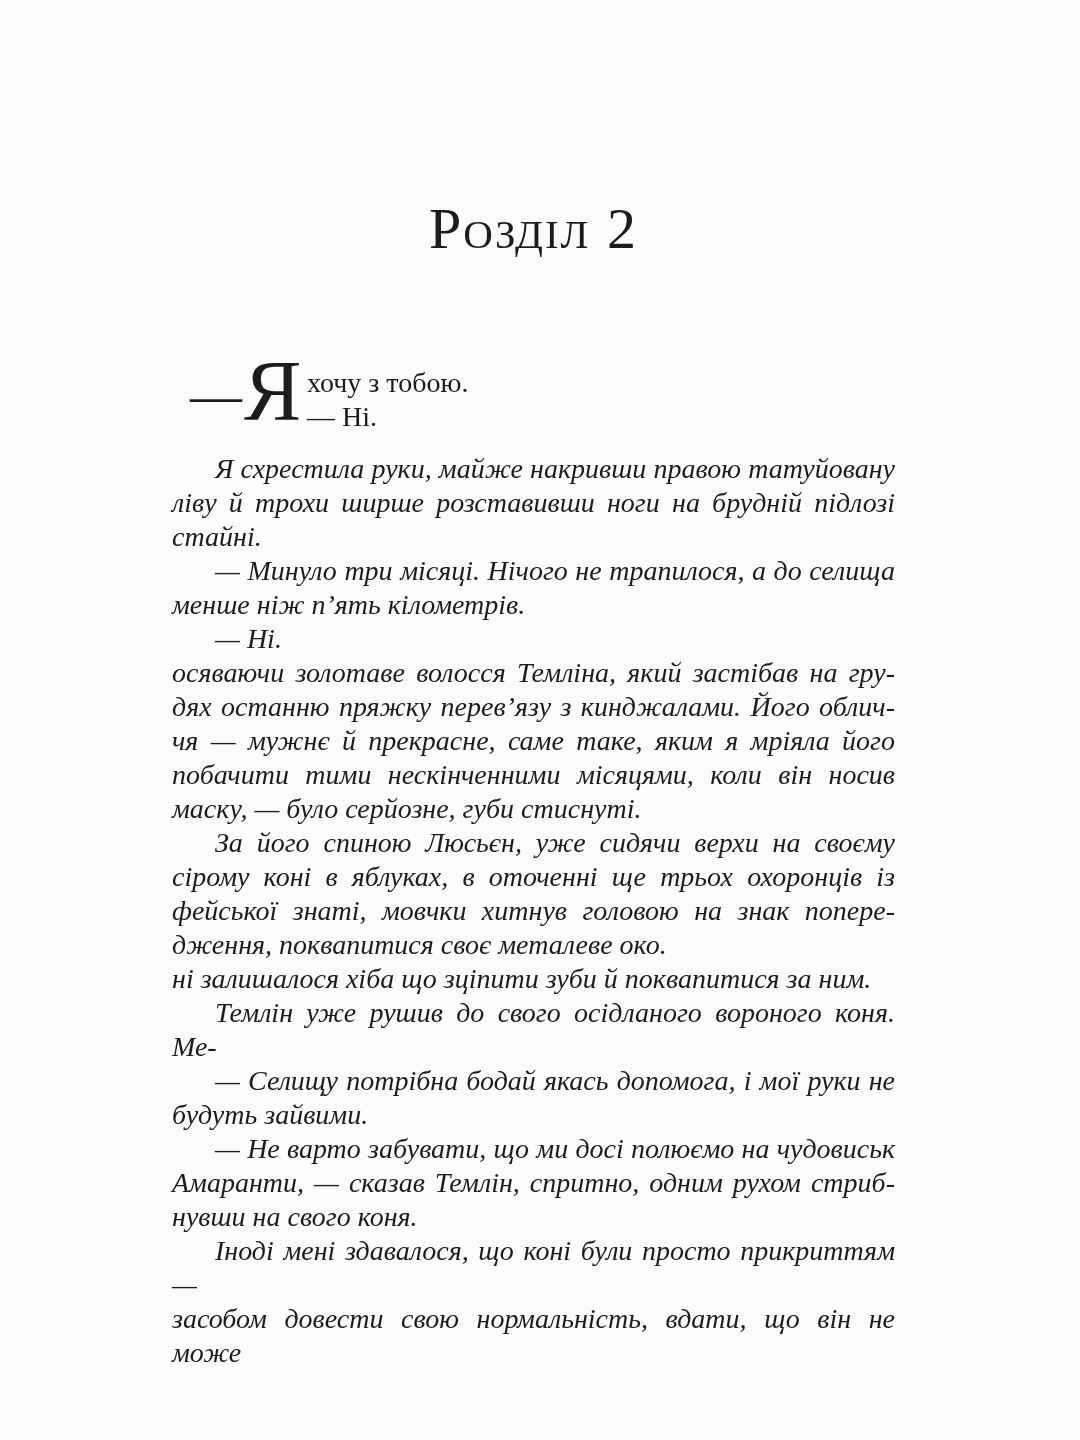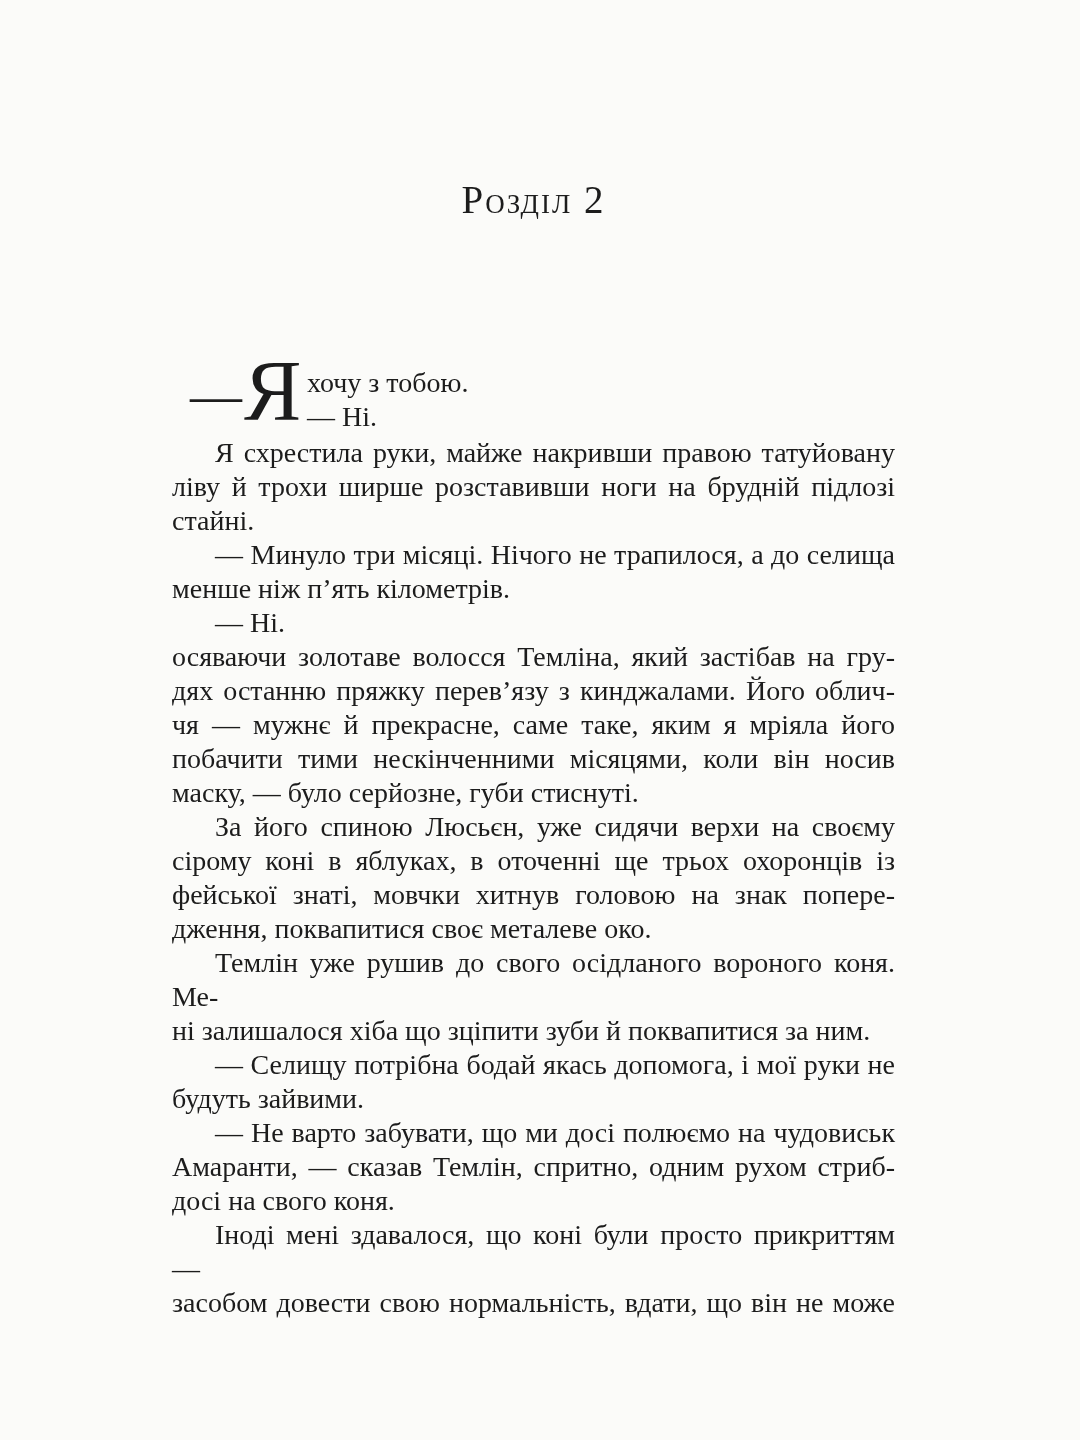--- a/index.html
+++ b/index.html
@@ -11,25 +11,25 @@
     position: relative;
     width: 1080px;
     height: 1440px;
     background: #fbfbf9;
     color: #1c1c1c;
     font-family: "Liberation Serif", "DejaVu Serif", serif;
     overflow: hidden;
   }
   .chapter-title {
     position: absolute;
-    top: 173px;
+    top: 202px;
     left: 172px;
     width: 723px;
     text-align: center;
-    font-size: 39px;
+    font-size: 58px;
     line-height: 54px;
     font-variant: small-caps;
     letter-spacing: 2px;
     white-space: nowrap;
   }
   .text-column {
     position: absolute;
     left: 172px;
     top: 366px;
     width: 723px;
@@ -55,21 +55,22 @@
     line-height: 86px;
   }
   .opening-lines {
     margin-left: 135px;
   }
   .opening-lines .oline {
     height: 34px;
     font-family: Liberation Serif, serif;
   }
   .paragraphs {
-    margin-top: 2px;
+    margin-top: 18px;
+    font-style: italic;
   }
   .line {
     text-align: justify;
     text-align-last: justify;
     white-space: normal;
   }
   .line.last {
     text-align-last: left;
   }
   .line.first {
@@ -114,31 +115,31 @@
           <div class="line">побачити тими нескінченними місяцями, коли він носив</div>
           <div class="line last">маску, — було серйозне, губи стиснуті.</div>
         </div>
         <div class="paragraph">
           <div class="line first">За його спиною Люсьєн, уже сидячи верхи на своєму</div>
           <div class="line">сірому коні в яблуках, в оточенні ще трьох охоронців із</div>
           <div class="line">фейської знаті, мовчки хитнув головою на знак попере-</div>
           <div class="line last">дження, поквапитися своє металеве око.</div>
         </div>
         <div class="paragraph">
+          <div class="line last">ні залишалося хіба що зціпити зуби й поквапитися за ним.</div>
           <div class="line first">Темлін уже рушив до свого осідланого вороного коня. Ме-</div>
-          <div class="line last">ні залишалося хіба що зціпити зуби й поквапитися за ним.</div>
         </div>
         <div class="paragraph">
           <div class="line first">— Селищу потрібна бодай якась допомога, і мої руки не</div>
           <div class="line last">будуть зайвими.</div>
         </div>
         <div class="paragraph">
           <div class="line first">— Не варто забувати, що ми досі полюємо на чудовиськ</div>
           <div class="line">Амаранти, — сказав Темлін, спритно, одним рухом стриб-</div>
-          <div class="line last">досі на свого коня.</div>
+          <div class="line last">нувши на свого коня.</div>
         </div>
         <div class="paragraph">
           <div class="line first">Іноді мені здавалося, що коні були просто прикриттям —</div>
           <div class="line">засобом довести свою нормальність, вдати, що він не може</div>
         </div>
       </div>
 
   </div>
 
 </div>

